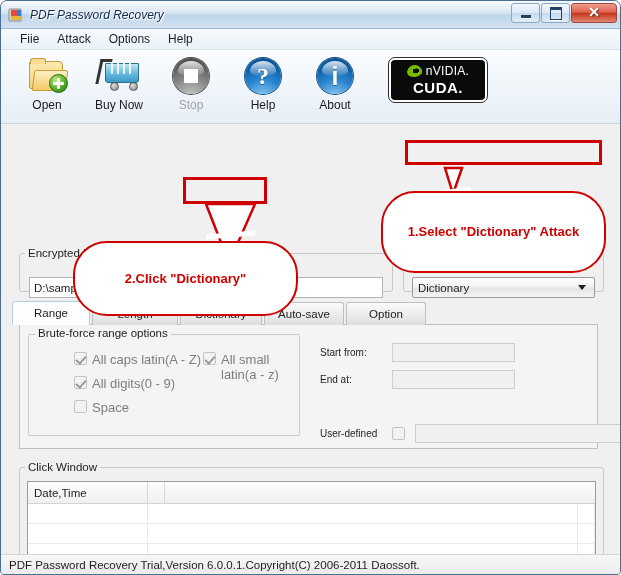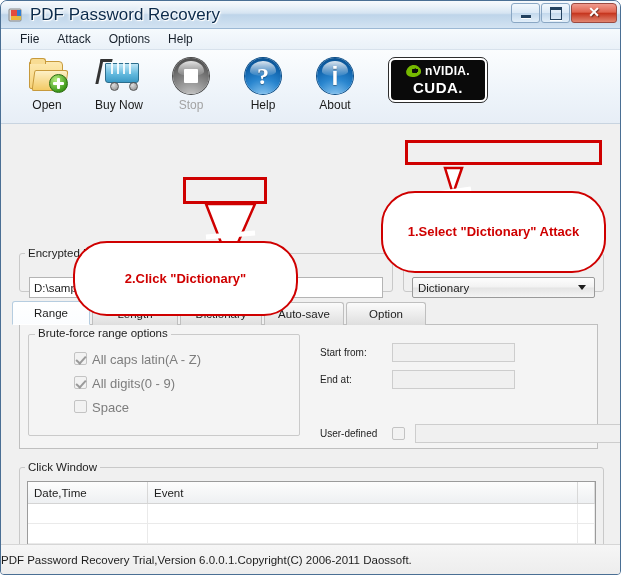--- a/index.html
+++ b/index.html
@@ -18,22 +18,22 @@
     border-bottom:1px solid #9cb8d4;border-radius:6px 6px 0 0;
     display:flex;align-items:center;padding-left:7px;
   }
   .titlebar:before{
     content:"";position:absolute;left:0;top:0;right:0;height:50%;
     background:linear-gradient(to bottom,rgba(255,255,255,.75),rgba(255,255,255,.05));
     border-radius:6px 6px 0 0;pointer-events:none;
   }
   .tb-icon{width:16px;height:16px;position:relative;flex:none;margin-right:6px;z-index:2;}
   .tb-title{
-    font-size:17px;color:#0b2a4a;z-index:2;
-    text-shadow:0 0 3px #fff,0 0 5px #fff,1px 1px 0 #fff;white-space:nowrap;
+    font-size:12px;color:#0b2a4a;z-index:2;
+    text-shadow:0 0 3px #fff,0 0 5px #fff,1px 1px 0 #fff;white-space:nowrap;font-style:italic;
   }
   .winbtns{position:absolute;right:3px;top:2px;display:flex;z-index:3;}
   .wbtn{
     width:29px;height:20px;margin-left:1px;box-sizing:border-box;
     border:1px solid #8aa7c4;border-radius:3px;
     background:linear-gradient(to bottom,#f2f8fd 0%,#dbe9f6 49%,#c3d8ec 51%,#e2eef9 100%);
     display:flex;align-items:center;justify-content:center;
   }
   .wbtn.close{
     width:46px;border-color:#9a4a41;border-radius:3px 4px 3px 3px;
@@ -125,21 +125,21 @@
     margin-left:18px;margin-top:4px;width:98px;height:44px;border-radius:6px;box-sizing:border-box;
     background:#0a0a0a;border:2px solid #fff;outline:1px solid #2d2d2d;
     display:flex;flex-direction:column;align-items:center;justify-content:center;
   }
   .cuda-row{display:flex;align-items:center;gap:4px;}
   .nv-eye{
     width:15px;height:12px;border-radius:50% 50% 50% 50%/60% 60% 40% 40%;
     background:radial-gradient(ellipse at 60% 50%,#0b0b0b 0 26%,#76b900 28% 100%);
     transform:rotate(-8deg);
   }
-  .nv-txt{color:#fff;font-size:12px;font-weight:bold;letter-spacing:.3px;}
+  .nv-txt{color:#fff;font-size:12px;font-weight:normal;letter-spacing:.3px;}
   .cuda-txt{color:#fff;font-size:15px;font-weight:bold;letter-spacing:.5px;margin-top:1px;}
 
   
   .body{position:relative;padding:0 9px;background:#f0f0f0;}
 
   fieldset.grp{
     border:1px solid #c9c9c9;border-radius:3px;margin:0;padding:0;
     background:#f0f0f0;position:absolute;box-sizing:border-box;
   }
   fieldset.grp > legend{
@@ -198,23 +198,23 @@
   .grid{
     position:absolute;left:7px;top:8px;width:569px;height:116px;box-sizing:border-box;
     background:#fff;border:1px solid #9b9b9b;overflow:hidden;
   }
   .gridhead{display:flex;height:21px;background:linear-gradient(to bottom,#fdfdfd,#eef0f2);border-bottom:1px solid #d4d4d4;}
   .gh{font-size:11.5px;color:#1d1d1d;display:flex;align-items:center;padding-left:6px;border-right:1px solid #d8d8d8;box-sizing:border-box;}
   .gridrow{display:flex;height:19px;border-bottom:1px solid #eaeaea;}
   .gc{border-right:1px solid #eaeaea;box-sizing:border-box;}
 
   .statusbar{
-    position:absolute;left:0;bottom:0;width:619px;height:30px;box-sizing:border-box;
+    position:absolute;left:0;bottom:0;width:619px;height:20px;box-sizing:border-box;
     background:linear-gradient(to bottom,#f6f6f6,#ededed);border-top:1px solid #d6d6d6;
-    display:flex;align-items:center;padding-left:0;font-size:11.5px;color:#1d1d1d;
+    display:flex;align-items:center;padding-left:8px;font-size:11.5px;color:#1d1d1d;
   }
 
   
   .hl{position:absolute;border:3px solid #cf0000;box-sizing:border-box;z-index:7;pointer-events:none;}
   .callout{
     position:absolute;box-sizing:border-box;background:#fff;
     border:2px solid #cf0000;border-radius:34px;z-index:9;
     display:flex;align-items:center;justify-content:center;text-align:center;
     color:#cf0000;font-weight:bold;font-size:13px;line-height:1.35;padding:4px 10px;
   }
@@ -345,20 +345,24 @@
 
     <div class="tabpanel">
 
       <div class="innergrp">
         <span class="glabel">Brute-force range options</span>
 
         <div class="cbrow" style="position:absolute;left:9px;top:17px;">
           <span class="cb checked"></span>
           <span>All caps latin(A - Z)</span>
         </div>
+        <div class="cbrow" style="position:absolute;left:138px;top:17px;">
+          <span class="cb checked"></span>
+          <span>All small latin(a - z)</span>
+        </div>
         <div class="cbrow" style="position:absolute;left:9px;top:41px;">
           <span class="cb checked"></span>
           <span>All digits(0 - 9)</span>
         </div>
         <div class="cbrow" style="position:absolute;left:9px;top:65px;">
           <span class="cb"></span>
           <span>Space</span>
         </div>
       </div>
 
@@ -375,21 +379,20 @@
         <span class="cb" style="margin-right:10px"></span>
         <span class="txtbox ro" style="width:232px;height:19px;"></span>
       </div>
     </div>
 
     <fieldset class="grp statusgrp">
       <legend>Click Window</legend>
       <div class="grid">
         <div class="gridhead">
           <div class="gh" style="width:120px">Date,Time</div>
-          <div class="gh" style="width:430px">Event</div>
           <div class="gh" style="width:17px"></div>
         </div>
         <div class="gridrow">
             <div class="gc" style="width:120px"></div>
             <div class="gc" style="width:430px"></div>
             <div class="gc" style="width:17px"></div>
           </div>
         <div class="gridrow">
             <div class="gc" style="width:120px"></div>
             <div class="gc" style="width:430px"></div>

